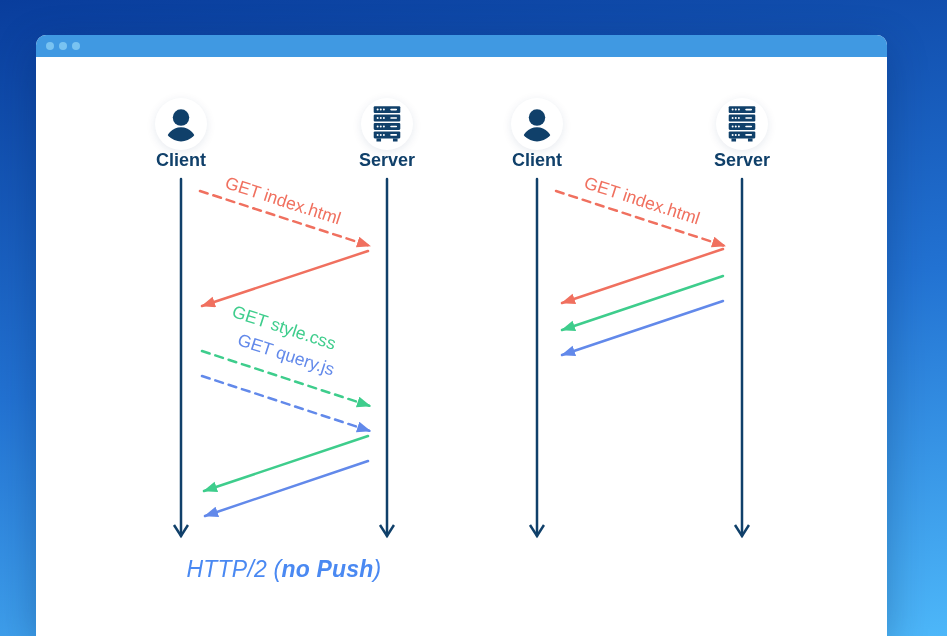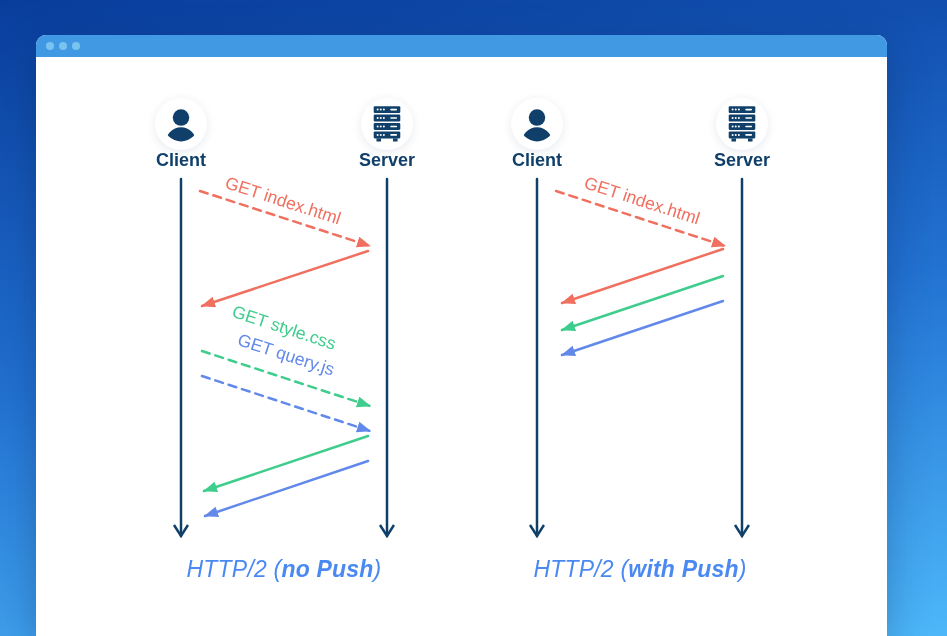--- a/index.html
+++ b/index.html
@@ -183,17 +183,14 @@
   <div class="actor-label" style="left:682px; top:150px;">Server</div>
 
   <div class="msg-label c-red" style="left:283px; top:201px;">GET index.html</div>
   <div class="msg-label c-green" style="left:284px; top:328px;">GET style.css</div>
   <div class="msg-label c-blue" style="left:286px; top:355px;">GET query.js</div>
   <div class="msg-label c-red" style="left:642px; top:201px;">GET index.html</div>
 
   <div class="diagram-title" style="left:104px; top:556px;">
     <span>HTTP/2 (</span><b>no Push</b><span>)</span>
   </div>
-  <div class="diagram-title" style="left:460px; top:556px;">
-    <span>HTTP/2 (</span><b>with Push</b><span>)</span>
-  </div>
 
 </div>
 
 </body></html>

